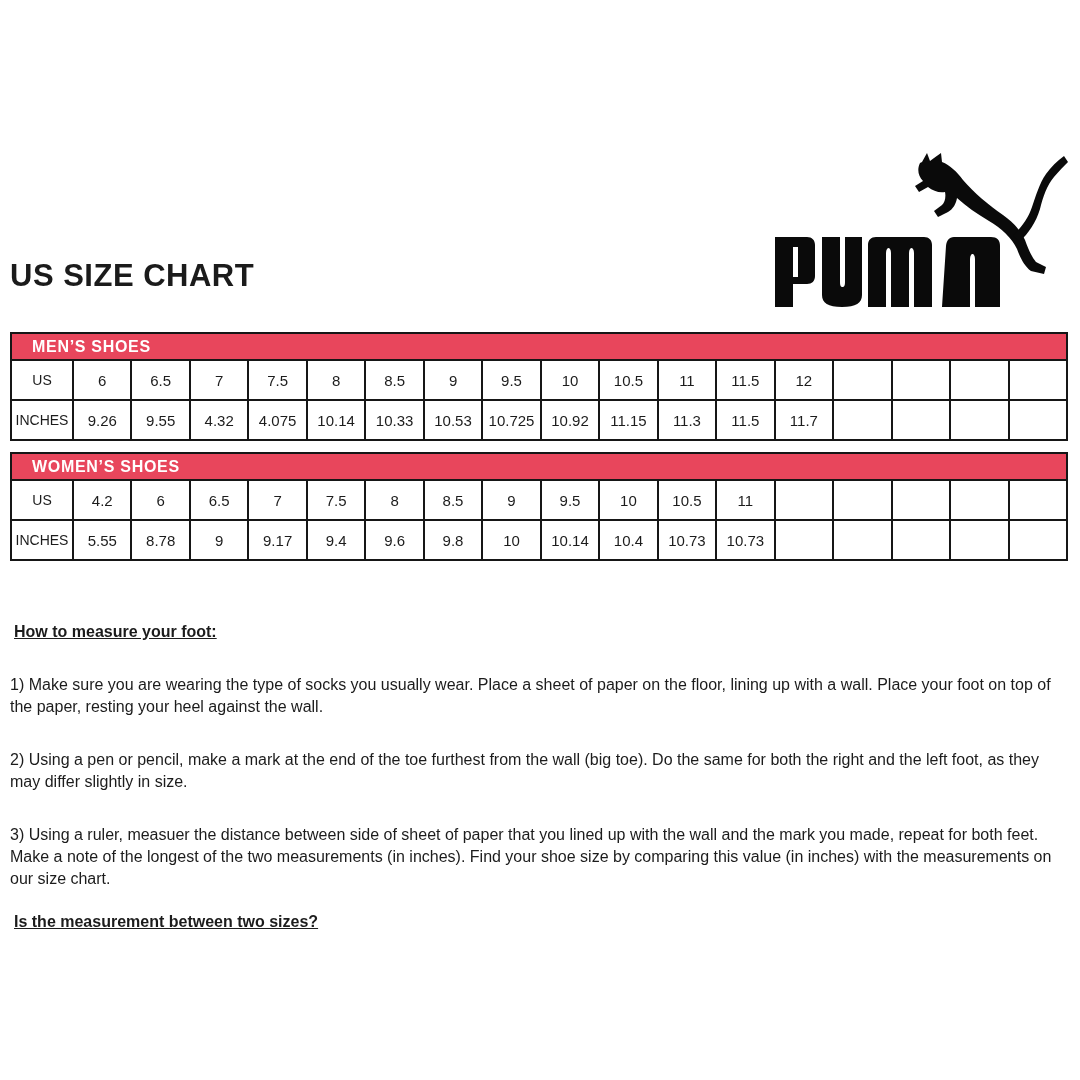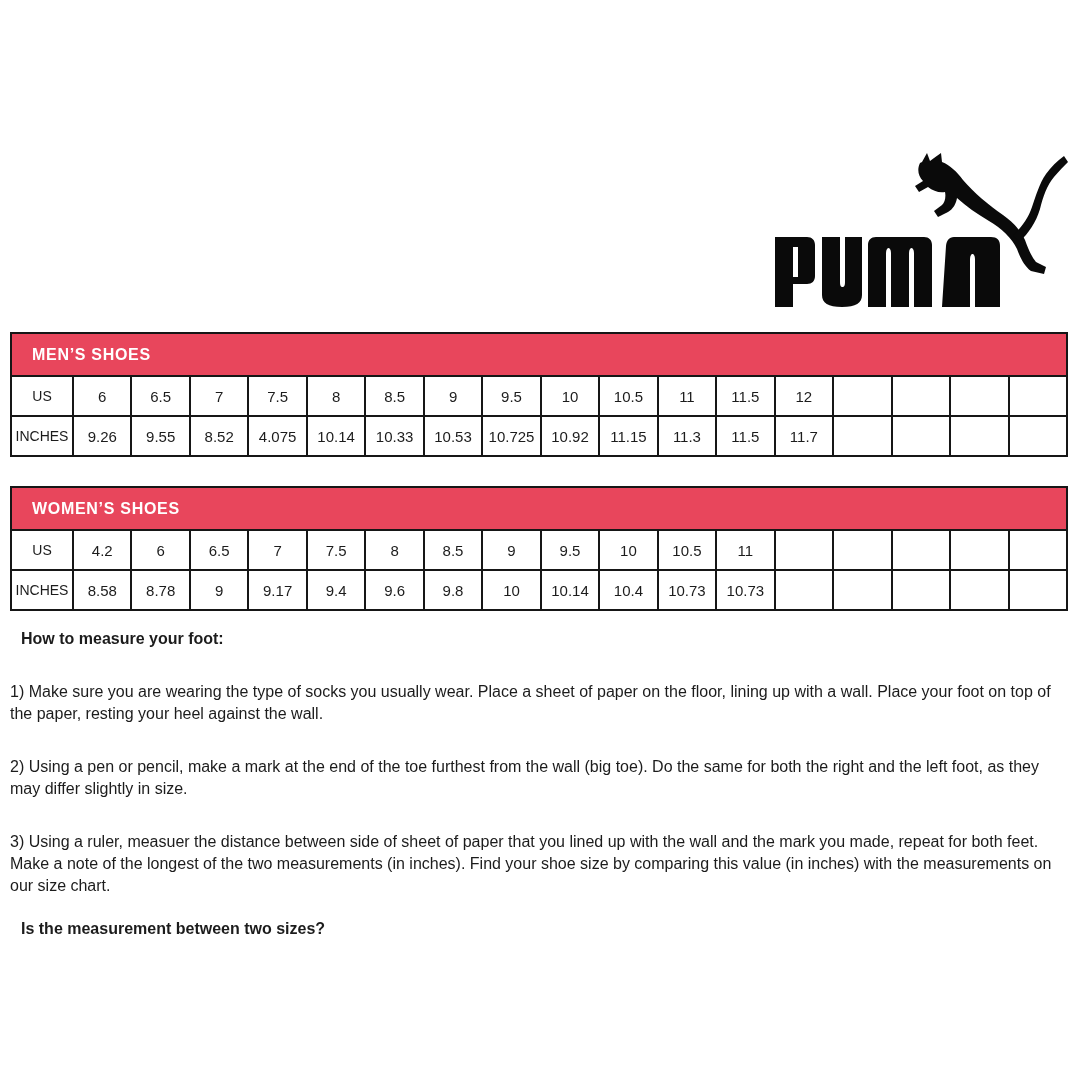--- a/index.html
+++ b/index.html
@@ -7,45 +7,46 @@
     position:relative;width:1080px;height:1080px;background:#fff;overflow:hidden;
     font-family:"Liberation Sans","DejaVu Sans",sans-serif;color:#1c1c1c;
   }
   .title{
     position:absolute;left:10px;top:259px;margin:0;
     font-size:31px;line-height:34px;font-weight:bold;letter-spacing:.5px;color:#1b1b1b;
   }
   .logo{position:absolute;left:770px;top:147px;width:300px;height:165px;}
   .tables{position:absolute;left:10px;top:332px;width:1058px;}
   .size-block{width:1058px;}
-  .size-block + .size-block{margin-top:29px;}
+  .size-block + .size-block{margin-top:11px;}
   .red-header{
-    box-sizing:border-box;height:43px;background:#E8465C;
+    box-sizing:border-box;height:27px;background:#E8465C;
     border:2px solid #161616;border-bottom:none;
     display:flex;align-items:center;padding-left:20px;
   }
   .red-header span{color:#ffffff;font-size:16px;font-weight:bold;letter-spacing:.7px;}
   table.size-table{border-collapse:collapse;table-layout:fixed;width:100%;}
   table.size-table th,table.size-table td{
     border:2px solid #161616;height:38px;padding:0;text-align:center;
     font-size:15px;font-weight:normal;color:#1c1c1c;overflow:hidden;
   }
   table.size-table th{width:60px;font-size:14px;}
   .instructions{position:absolute;left:10px;top:617px;width:1058px;font-size:16px;line-height:22px;}
-  .instructions h2{font-size:16px;line-height:22px;font-weight:bold;margin:11px;}
+  .instructions h2{font-size:16px;line-height:22px;font-weight:bold;margin:4px;text-decoration:underline;}
   .instructions p{margin:31px 0 0 0;}
   .instructions h2.between{margin-top:21px;}
   .instructions p.between-text{margin-top:0;}
   svg .ink{fill:#0a0a0a;}
 </style>
 </head>
 <body>
 
 <div class="page">
 
+  <h1 class="title">US SIZE CHART</h1>
 
   <svg class="logo" viewBox="0 0 300 165" role="img" xmlns="http://www.w3.org/2000/svg" aria-label="PUMA">
 
     <path class="ink" d="
       M152,15 L157,6 L160,14 L164,11 L171,6 L172,15
       C180,18 187,25 193,33
       C204,46 219,58 233,68
       C243,75 251,84 255,93
       C258,101 261,109 266,115
       L276,120 L274,127 L261,124
@@ -110,21 +111,21 @@
               <td>12</td>
               <td></td>
               <td></td>
               <td></td>
               <td></td>
             </tr>
           <tr>
             <th>INCHES</th>
           <td>9.26</td>
               <td>9.55</td>
-              <td>8.52</td>
+              <td>4.32</td>
               <td>4.075</td>
               <td>10.14</td>
               <td>10.33</td>
               <td>10.53</td>
               <td>10.725</td>
               <td>10.92</td>
               <td>11.15</td>
               <td>11.3</td>
               <td>11.5</td>
               <td>11.7</td>
@@ -158,21 +159,21 @@
               <td>10.5</td>
               <td>11</td>
               <td></td>
               <td></td>
               <td></td>
               <td></td>
               <td></td>
             </tr>
           <tr>
             <th>INCHES</th>
-          <td>8.58</td>
+          <td>5.55</td>
               <td>8.78</td>
               <td>9</td>
               <td>9.17</td>
               <td>9.4</td>
               <td>9.6</td>
               <td>9.8</td>
               <td>10</td>
               <td>10.14</td>
               <td>10.4</td>
               <td>10.73</td>

